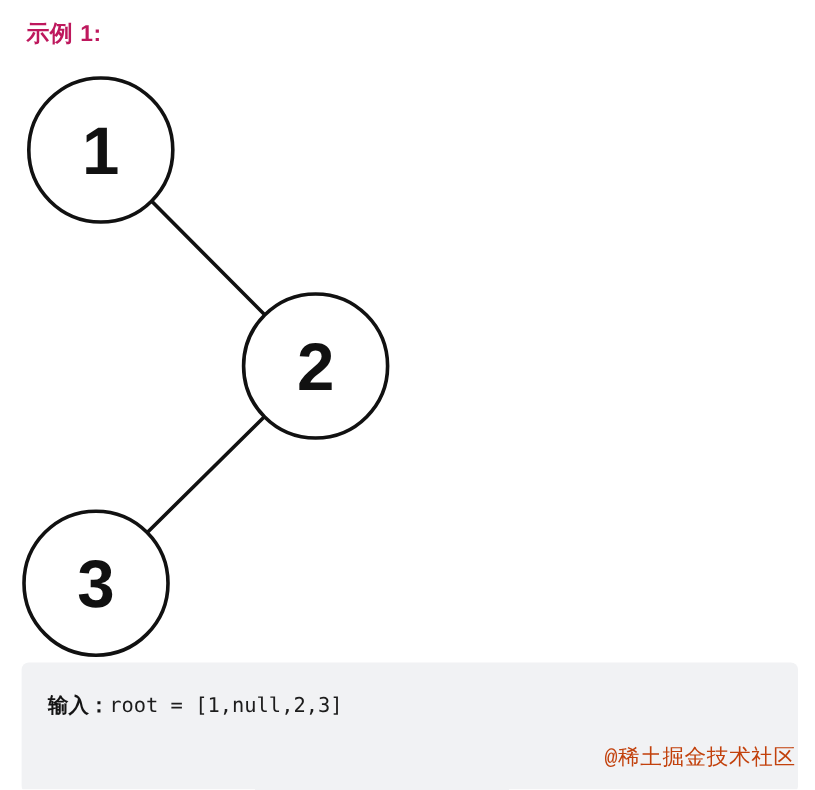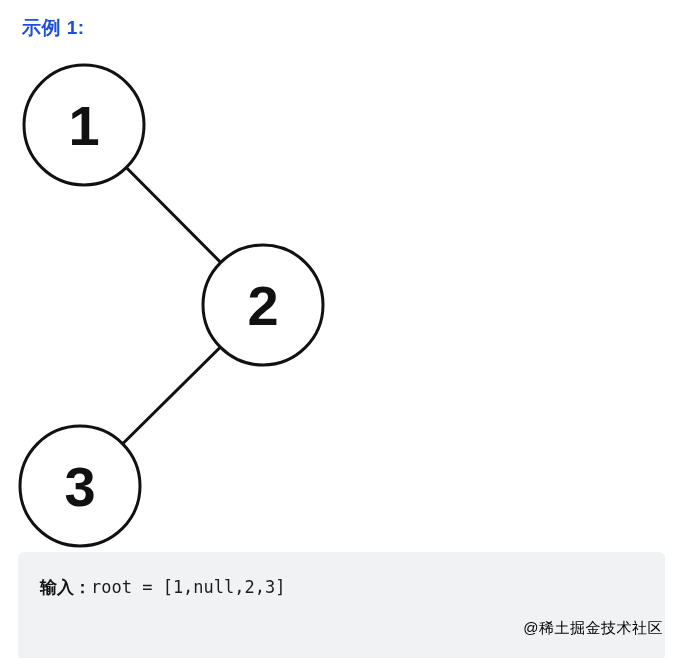--- a/index.html
+++ b/index.html
@@ -10,21 +10,21 @@
     background: #ffffff;
     overflow: hidden;
     font-family: "Liberation Sans", "DejaVu Sans", sans-serif;
   }
   .example-title {
     position: absolute;
     left: 22px;
     top: 15px;
     font-size: 19px;
     font-weight: 700;
-    color: #1d4ed8;
+    color: #be185d;
     letter-spacing: 0.5px;
   }
   svg.tree {
     position: absolute;
     left: 0;
     top: 0;
     display: block;
   }
   .edge {
     stroke: #111111;
@@ -62,23 +62,24 @@
   }
   .io-label {
     font-family: "Liberation Serif", "DejaVu Serif", serif;
     font-weight: 600;
     color: #141414;
   }
   .watermark {
     position: absolute;
     right: 16px;
     top: 619px;
-    font-size: 15px;
-    color: #000000;
+    font-size: 18px;
+    color: #c2410c;
     letter-spacing: 0.5px;
+    font-family: Liberation Mono, monospace;
   }
 </style>
 </head>
 <body>
 
 <div class="page">
 
   <div class="example-title">示例 1:</div>
 
   <svg class="tree" width="679" height="658" viewBox="0 0 679 658">

